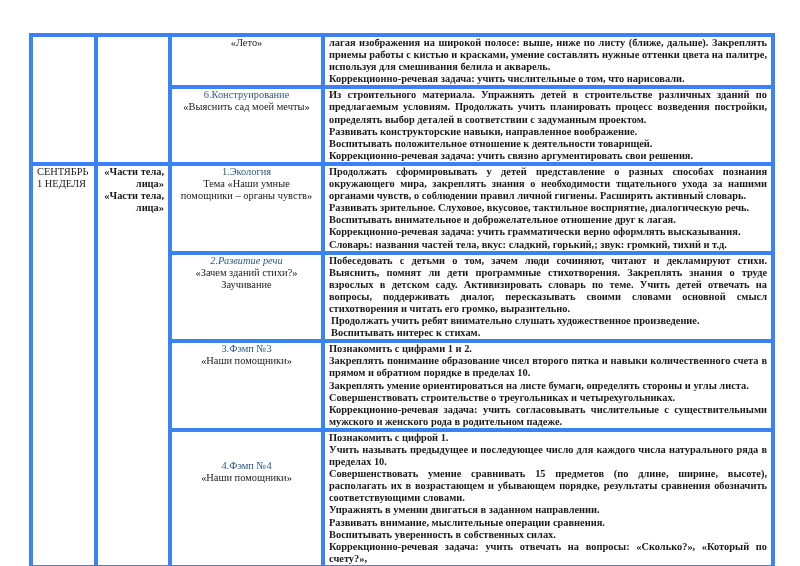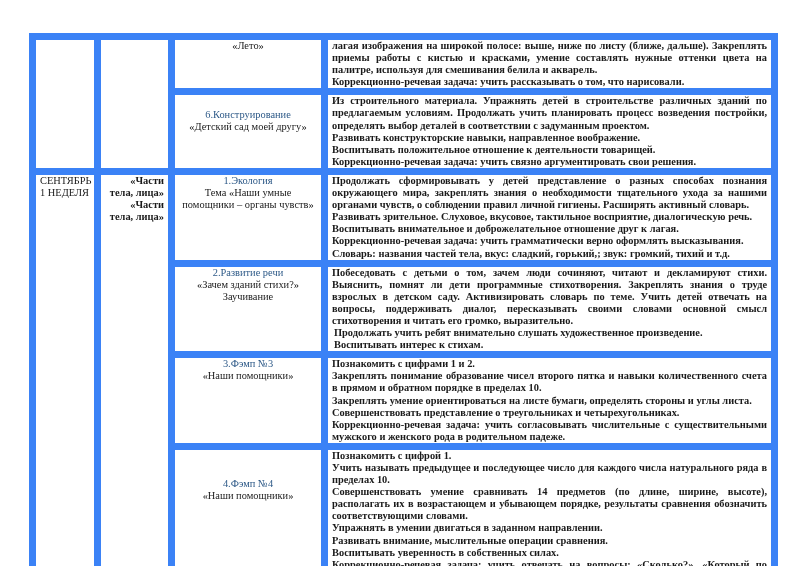--- a/index.html
+++ b/index.html
@@ -20,21 +20,21 @@
       left: 29px;
       top: 33px;
       width: 742px;
     }
     table.plan {
       border-collapse: collapse;
       width: 742px;
       table-layout: fixed;
     }
     table.plan td {
-      border: 7px solid #3b82f6;
+      border: 4px solid #3b82f6;
       vertical-align: top;
       padding: 0 4px;
       font-size: 10.4px;
       line-height: 12.1px;
     }
     col.c1 { width: 65px; }
     col.c2 { width: 74px; }
     col.c3 { width: 153px; }
     col.c4 { width: 450px; }
     td.month {
@@ -91,28 +91,28 @@
     <tbody>
 
       <tr class="r0">
         <td class="month" rowspan="2"></td>
         <td class="theme" rowspan="2"></td>
         <td class="activity">
           <span class="act-topic">«Лето»</span>
         </td>
         <td class="tasks">
           <p>лагая изображения на широкой полосе: выше, ниже по листу (ближе, дальше). Закреплять приемы работы с кистью и красками, умение составлять нужные оттенки цвета на палитре, используя для смешивания белила и акварель.</p>
-          <p>Коррекционно-речевая задача: учить рассказывать о том, что нарисовали.</p>
+          <p>Коррекционно-речевая задача: учить числительные о том, что нарисовали.</p>
         </td>
       </tr>
 
       <tr class="r1">
         <td class="activity">
-          <span class="act-title" style="color: rgb(46, 90, 136); margin-top: 14px;">6.Конструирование</span>
-          <span class="act-topic">«Детский сад моей другу»</span>
+          <span class="act-title" style="color: rgb(46, 90, 136);">6.Конструирование</span>
+          <span class="act-topic">«Выяснить сад моей мечты»</span>
         </td>
         <td class="tasks">
           <p>Из строительного материала. Упражнять детей в строительстве различных зданий по предлагаемым условиям. Продолжать учить планировать процесс возведения постройки, определять выбор деталей в соответствии с задуманным проектом.</p>
           <p>Развивать конструкторские навыки, направленное воображение.</p>
           <p>Воспитывать положительное отношение к деятельности товарищей.</p>
           <p>Коррекционно-речевая задача: учить связно аргументировать свои решения.</p>
         </td>
       </tr>
 
       <tr class="r2">
@@ -126,53 +126,53 @@
           <p>Продолжать сформировывать у детей представление о разных способах познания окружающего мира, закреплять знания о необходимости тщательного ухода за нашими органами чувств, о соблюдении правил личной гигиены. Расширять активный словарь.</p>
           <p>Развивать зрительное. Слуховое, вкусовое, тактильное восприятие, диалогическую речь.</p>
           <p>Воспитывать внимательное и доброжелательное отношение друг к лагая.</p>
           <p>Коррекционно-речевая задача: учить грамматически верно оформлять высказывания.</p>
           <p>Словарь: названия частей тела, вкус: сладкий, горький,; звук: громкий, тихий и т.д.</p>
         </td>
       </tr>
 
       <tr class="r3">
         <td class="activity">
-          <span class="act-title" style="color: rgb(46, 90, 136);">2.Развитие речи</span>
+          <span class="act-title" style="color: rgb(46, 90, 136); font-style: italic;">2.Развитие речи</span>
           <span class="act-topic">«Зачем зданий стихи?» Заучивание</span>
         </td>
         <td class="tasks">
           <p>Побеседовать с детьми о том, зачем люди сочиняют, читают и декламируют стихи. Выяснить, помнят ли дети программные стихотворения. Закреплять знания о труде взрослых в детском саду. Активизировать словарь по теме.  Учить детей отвечать на вопросы, поддерживать диалог, пересказывать своими словами основной смысл стихотворения и читать его громко, выразительно.</p>
           <p class="indent"> Продолжать учить ребят внимательно слушать художественное произведение.</p>
           <p class="indent"> Воспитывать интерес к стихам.</p>
         </td>
       </tr>
 
       <tr class="r4">
         <td class="activity">
           <span class="act-title" style="color: rgb(46, 90, 136);">3.Фэмп №3</span>
           <span class="act-topic">«Наши помощники»</span>
         </td>
         <td class="tasks">
           <p>Познакомить с цифрами 1 и 2.</p>
           <p>Закреплять понимание образование чисел второго пятка и навыки количественного счета в прямом и обратном порядке в пределах 10.</p>
           <p>Закреплять умение ориентироваться на листе бумаги, определять стороны и углы листа.</p>
-          <p>Совершенствовать представление о треугольниках и четырехугольниках.</p>
+          <p>Совершенствовать строительстве о треугольниках и четырехугольниках.</p>
           <p>Коррекционно-речевая задача: учить согласовывать числительные с существительными мужского и женского рода в родительном падеже.</p>
         </td>
       </tr>
 
       <tr class="r5">
         <td class="activity">
           <span class="act-title" style="color: rgb(46, 90, 136); margin-top: 28px;">4.Фэмп №4</span>
           <span class="act-topic">«Наши помощники»</span>
         </td>
         <td class="tasks">
           <p>Познакомить с цифрой 1.</p>
           <p>Учить называть предыдущее и последующее число для каждого числа натурального ряда в пределах 10.</p>
-          <p>Совершенствовать умение сравнивать 14 предметов (по длине, ширине, высоте), располагать их в возрастающем и убывающем порядке, результаты сравнения обозначить соответствующими словами.</p>
+          <p>Совершенствовать умение сравнивать 15 предметов (по длине, ширине, высоте), располагать их в возрастающем и убывающем порядке, результаты сравнения обозначить соответствующими словами.</p>
           <p>Упражнять в умении двигаться в заданном направлении.</p>
           <p>Развивать внимание, мыслительные операции сравнения.</p>
           <p>Воспитывать уверенность в собственных силах.</p>
           <p>Коррекционно-речевая задача: учить отвечать на вопросы: «Сколько?», «Который по счету?»,</p>
         </td>
       </tr>
     </tbody>
   </table>
 </div>
 

